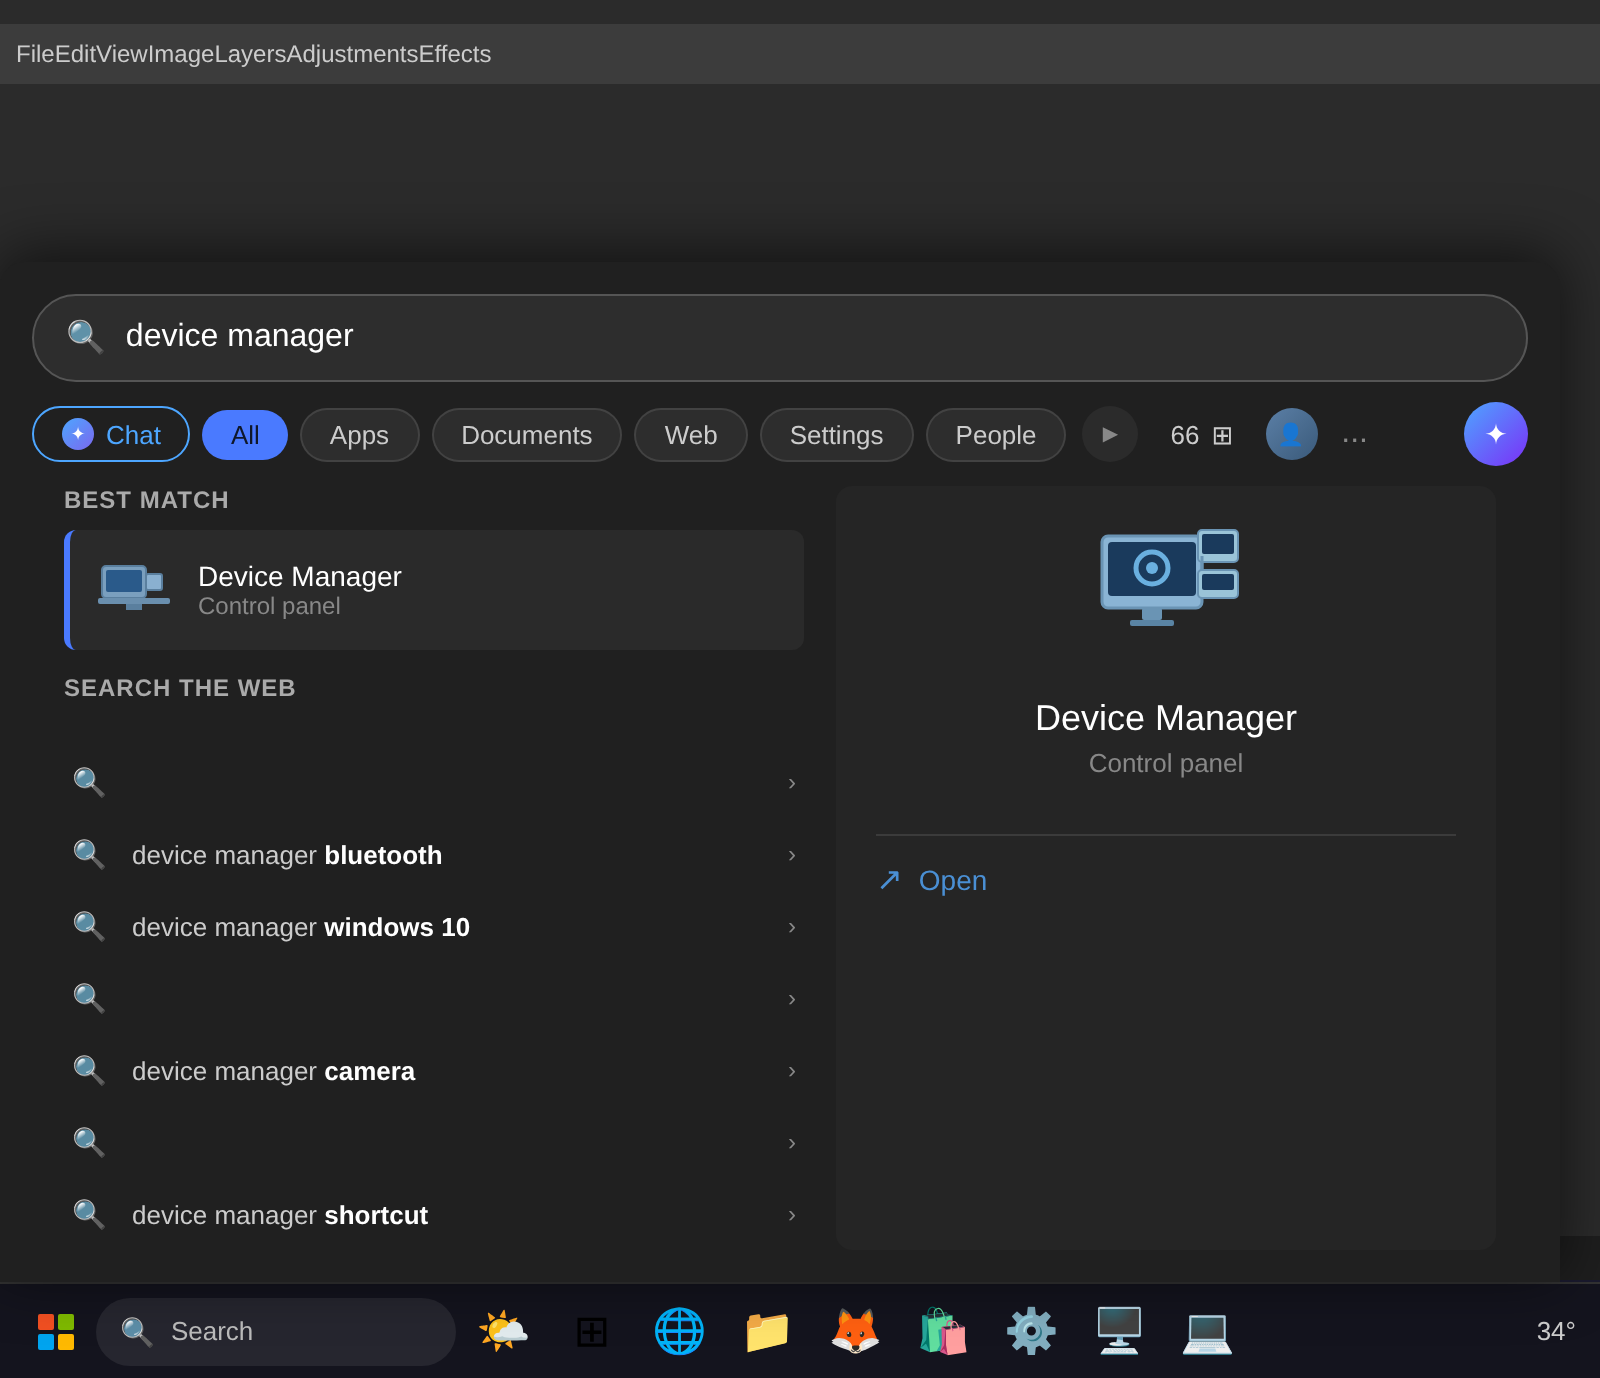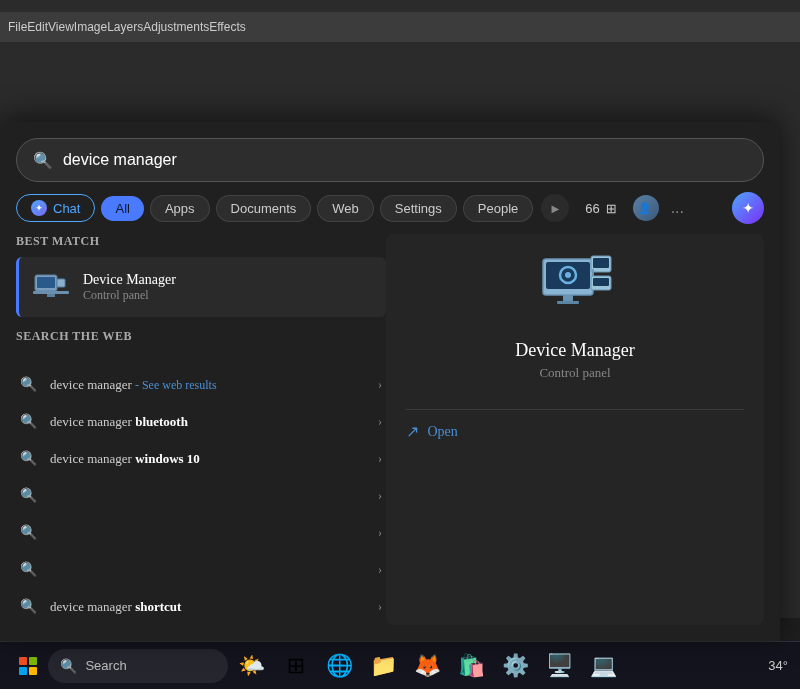--- a/index.html
+++ b/index.html
@@ -279,23 +279,22 @@
       justify-content: center;
       font-size: 14px;
       color: white;
       cursor: pointer;
       margin-left: auto;
     }
 
     
     .search-main {
       display: flex;
-      padding: 0 16px 16px;
-      gap: 0;
-      font-family: Liberation Serif, serif;
+      padding: 0 32px 16px;
+      gap: 16px;
     }
 
     
     .search-left {
       width: 370px;
       flex-shrink: 0;
     }
 
     .section-label {
       color: #aaa;
@@ -572,23 +571,20 @@
         <div class="bm-info">
           <div class="bm-title">Device Manager</div>
           <div class="bm-subtitle">Control panel</div>
         </div>
       </div>
 
       <div class="web-search-label">Search the web</div>
 
       <div class="web-result-item">
         <span class="wr-search-icon">🔍</span>
-        <span class="wr-text">
-          <span>device manager</span><span class="wr-see-web"> - See web results</span>
-        </span>
         <span class="wr-arrow">›</span>
       </div>
 
       <div class="web-result-item">
         <span class="wr-search-icon">🔍</span>
         <span class="wr-text">
           <span>device manager </span><strong>bluetooth</strong>
         </span>
         <span class="wr-arrow">›</span>
       </div>
@@ -601,20 +597,23 @@
         <span class="wr-arrow">›</span>
       </div>
 
       <div class="web-result-item">
         <span class="wr-search-icon">🔍</span>
         <span class="wr-arrow">›</span>
       </div>
 
       <div class="web-result-item">
         <span class="wr-search-icon">🔍</span>
+        <span class="wr-text">
+          <span>device manager </span><strong>camera</strong>
+        </span>
         <span class="wr-arrow">›</span>
       </div>
 
       <div class="web-result-item">
         <span class="wr-search-icon">🔍</span>
         <span class="wr-arrow">›</span>
       </div>
 
       <div class="web-result-item">
         <span class="wr-search-icon">🔍</span>

